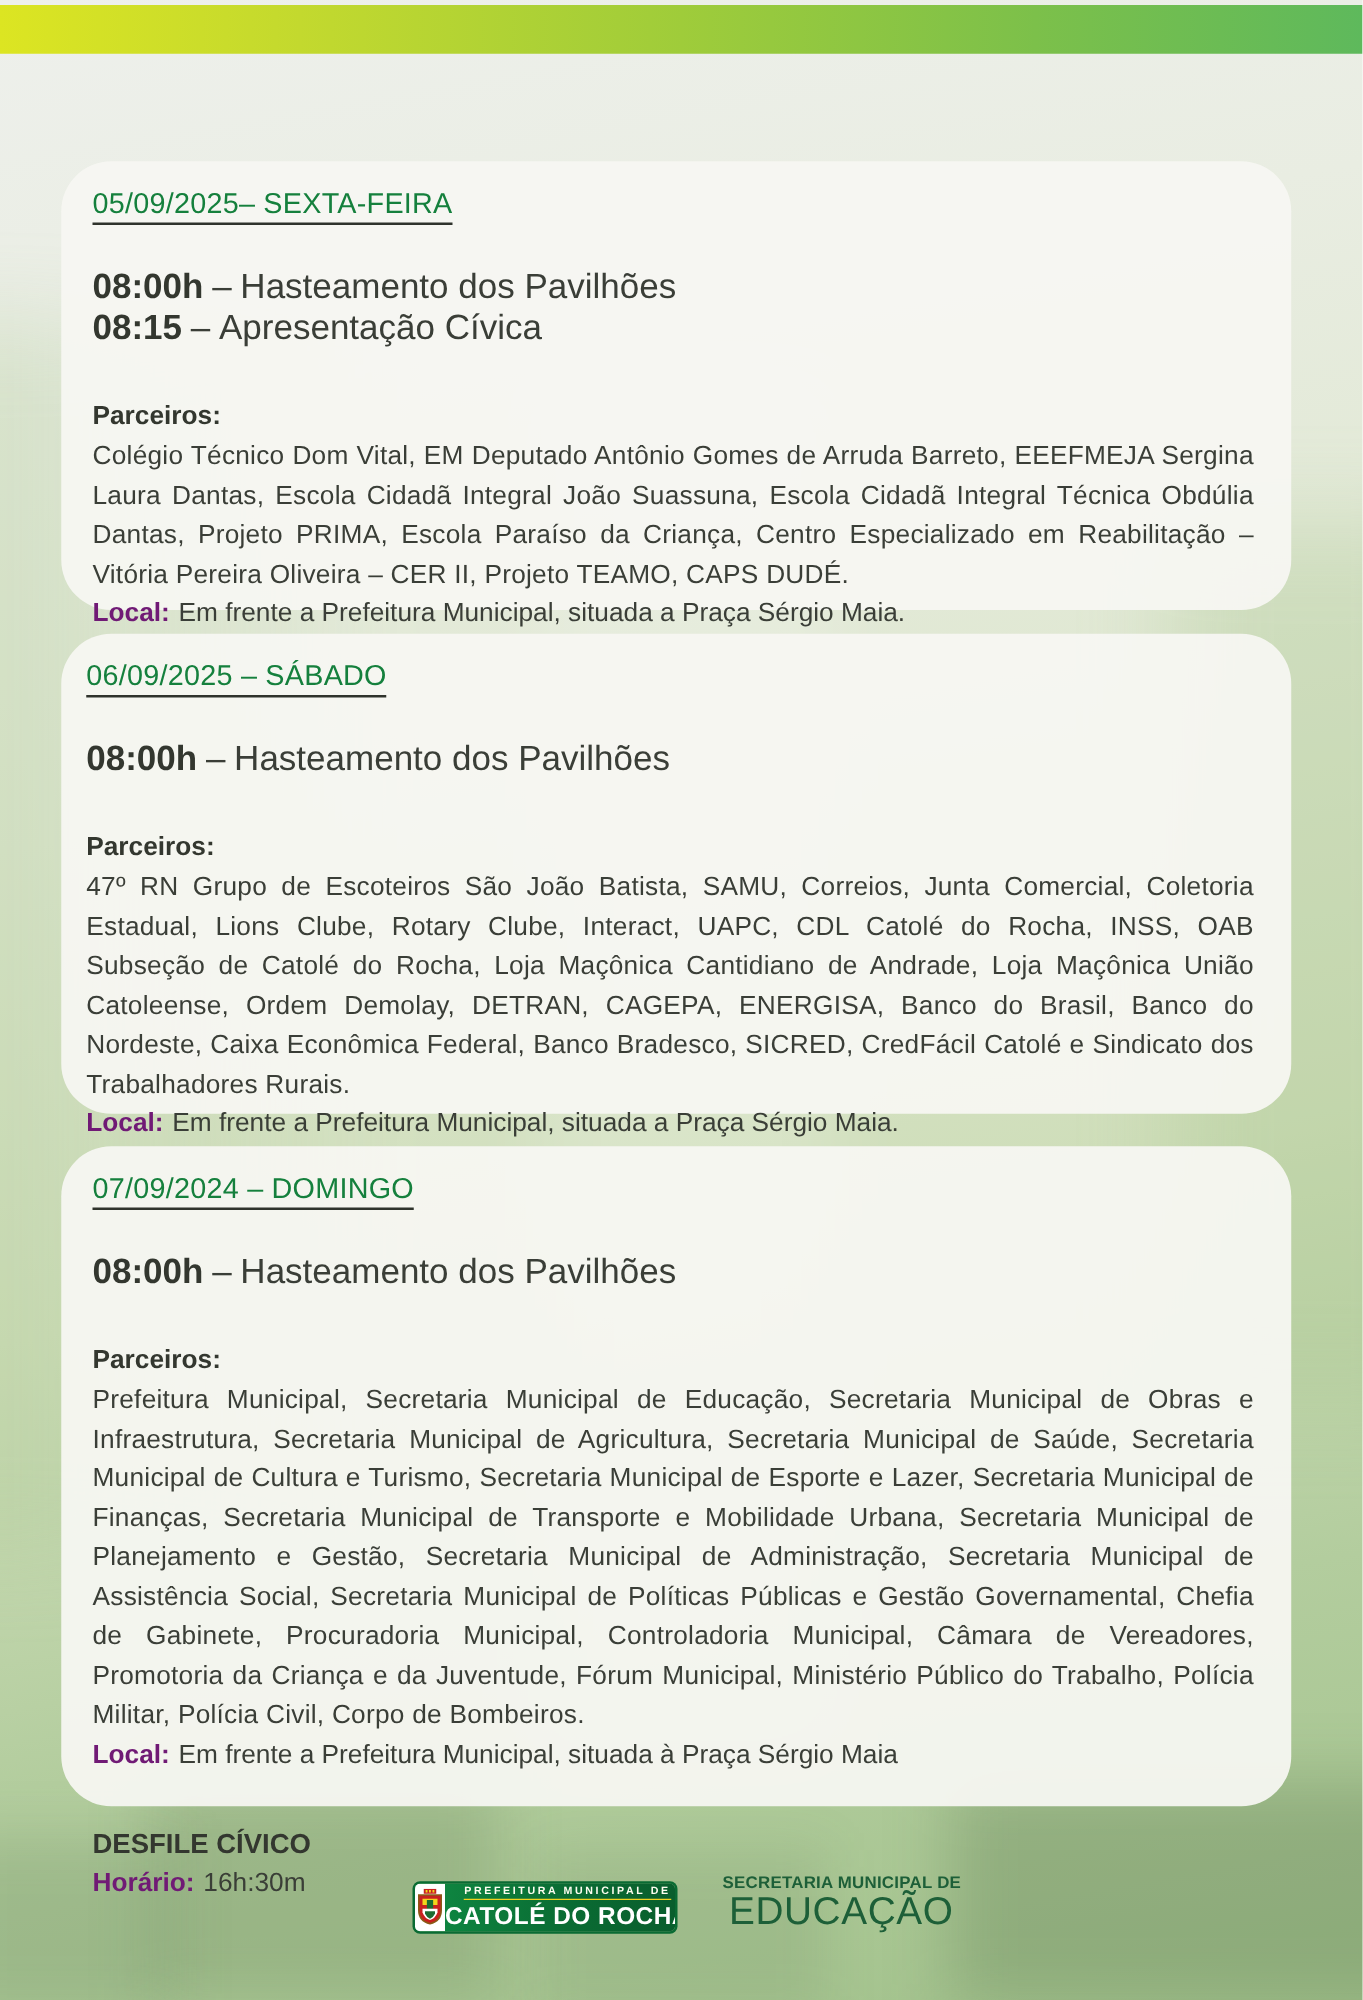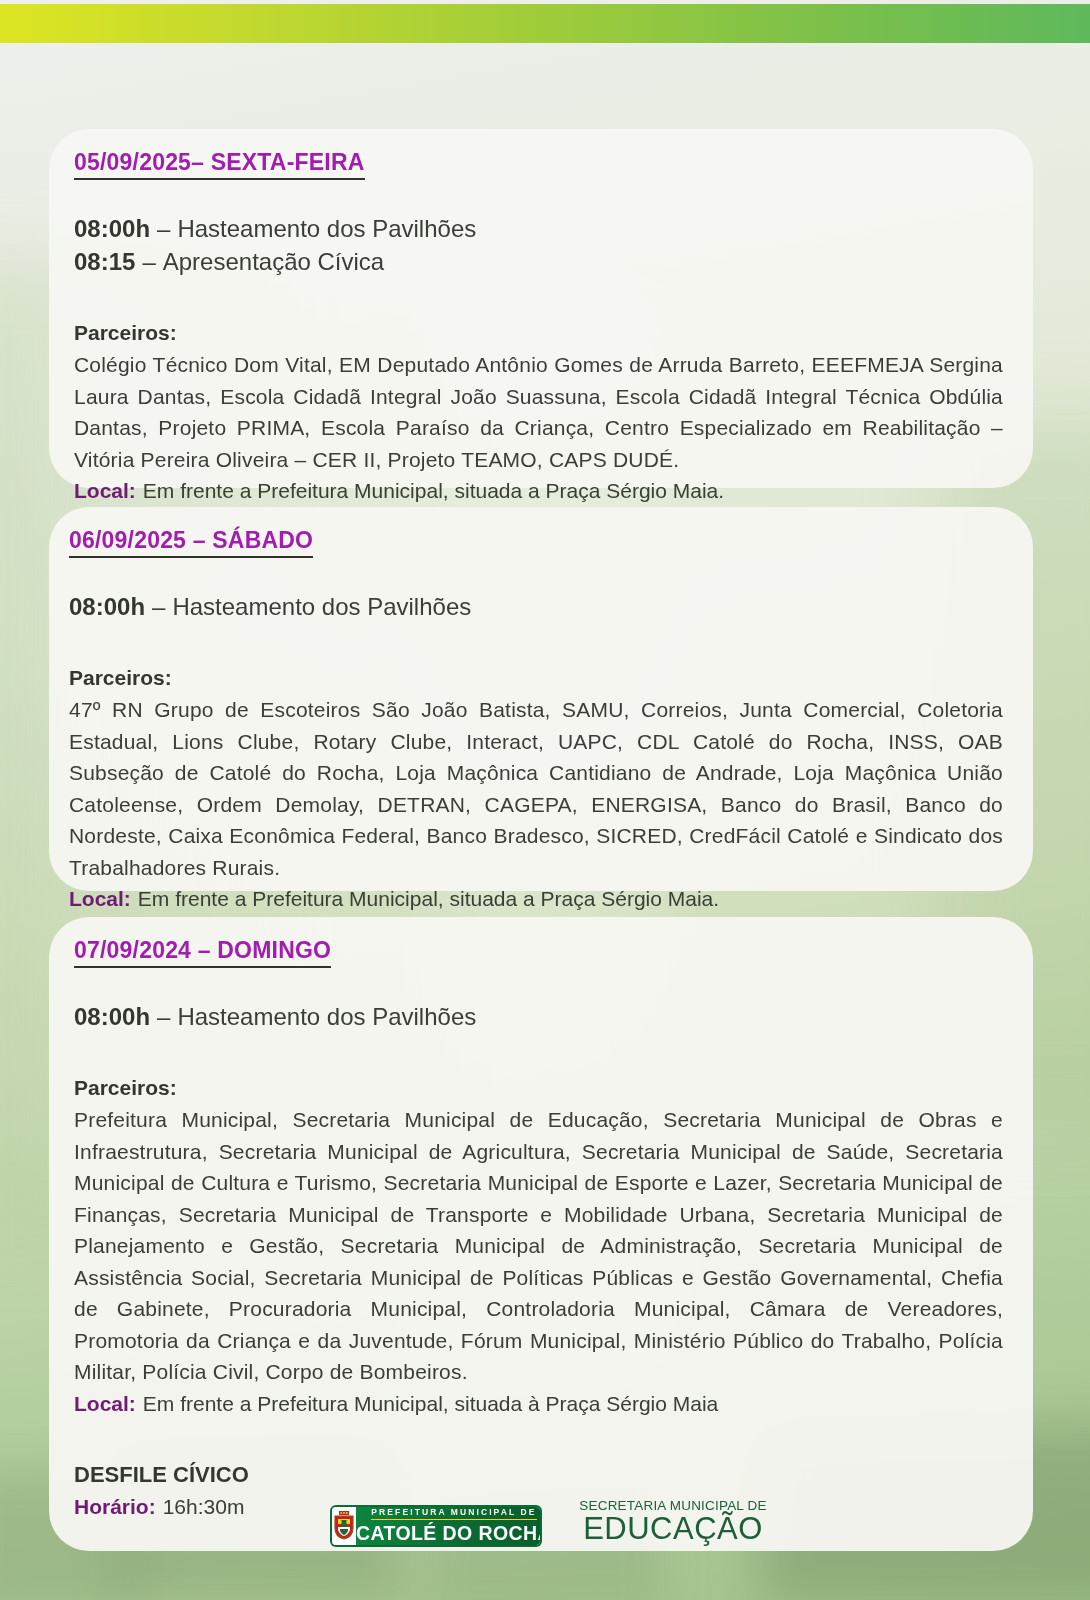--- a/index.html
+++ b/index.html
@@ -19,26 +19,26 @@
   .ph4{left:-40px;top:1470px;width:180px;height:140px;background:rgba(70,100,62,0.16);filter:blur(22px);}
 
   .top-bar{position:absolute;top:4px;left:0;width:100%;height:39px;
     background:linear-gradient(90deg,#dce522 0%,#c3d92e 22%,#9fcc3a 50%,#7cc04a 76%,#5eb95c 100%);}
 
   .card{position:absolute;left:49px;width:984px;box-sizing:border-box;
     border-radius:40px;background:rgba(246,247,242,0.94);
     padding:0 30px 0 25px;color:#3a3e37;}
   .card1{top:129px;height:359px;}
   .card2{top:507px;height:384px;padding-left:20px;}
-  .card3{top:917px;height:634px;}
+  .card3{top:917px;height:528px;}
 
-  .date-heading{margin:0 0 36px 0;padding-top:19px;font-size:23px;line-height:28px;font-weight:700;color:#a21caf;letter-spacing:0.2px;}
+  .date-heading{margin:0 0 36px 0;padding-top:19px;font-size:23px;line-height:28px;font-weight:400;color:#15803d;letter-spacing:0.2px;}
   .date-heading span{border-bottom:2.5px solid #2f332c;padding-bottom:3px;}
 
-  .sched-line{font-size:24px;line-height:33px;}
+  .sched-line{font-size:28px;line-height:33px;}
   .sched-line b{font-weight:700;color:#33372f;}
   .sep{margin:0 7px;}
   .partners-label{font-weight:700;font-size:21px;line-height:32px;color:#33372f;margin-top:39px;}
   .partners{font-size:21px;line-height:31.5px;text-align:justify;letter-spacing:0.2px;}
   .local-line{font-size:21px;line-height:31.5px;}
   .local-line b{font-weight:700;color:#701a75;margin-right:7px;}
 
   .desfile{margin-top:40px;}
   .desfile-heading{font-weight:700;font-size:22px;line-height:32px;color:#33372f;}
   .desfile .local-line,.desfile .sched-line{line-height:31px;}
@@ -46,21 +46,21 @@
   .pref-logo{position:absolute;left:332px;top:1507px;width:208px;height:38px;display:flex;
     border-radius:4px;overflow:hidden;background:linear-gradient(90deg,#0f8a43,#0a6b33 60%,#095e2d);
     box-shadow:0 0 0 2px #0a6b33;}
   .crest-box{width:33px;background:#ffffff;display:flex;align-items:center;justify-content:center;}
   .pref-text{flex:1;display:flex;flex-direction:column;align-items:center;justify-content:center;}
   .pref-small{font-size:8.5px;font-weight:700;letter-spacing:2.1px;color:#fdfdf0;
     border-bottom:1.5px solid #f2d41c;padding-bottom:2px;margin-bottom:2px;white-space:nowrap;}
   .pref-big{font-size:19.5px;font-weight:700;color:#ffffff;letter-spacing:0.4px;white-space:nowrap;}
 
   .sec-logo{position:absolute;left:578px;top:1498px;width:190px;text-align:center;color:#1d5f38;}
-  .sec-line1{font-size:13.5px;font-weight:400;letter-spacing:0.2px;white-space:nowrap;}
+  .sec-line1{font-size:13.5px;font-weight:700;letter-spacing:0.2px;white-space:nowrap;}
   .sec-line2{font-size:31px;font-weight:400;letter-spacing:0.5px;line-height:32px;white-space:nowrap;}
 </style>
 </head>
 <body>
 
 <div class="top-bar"></div>
 
 <div class="bg-shape sh-left"></div>
 <div class="bg-shape sh-mid"></div>
 <div class="bg-shape sh-right"></div>

